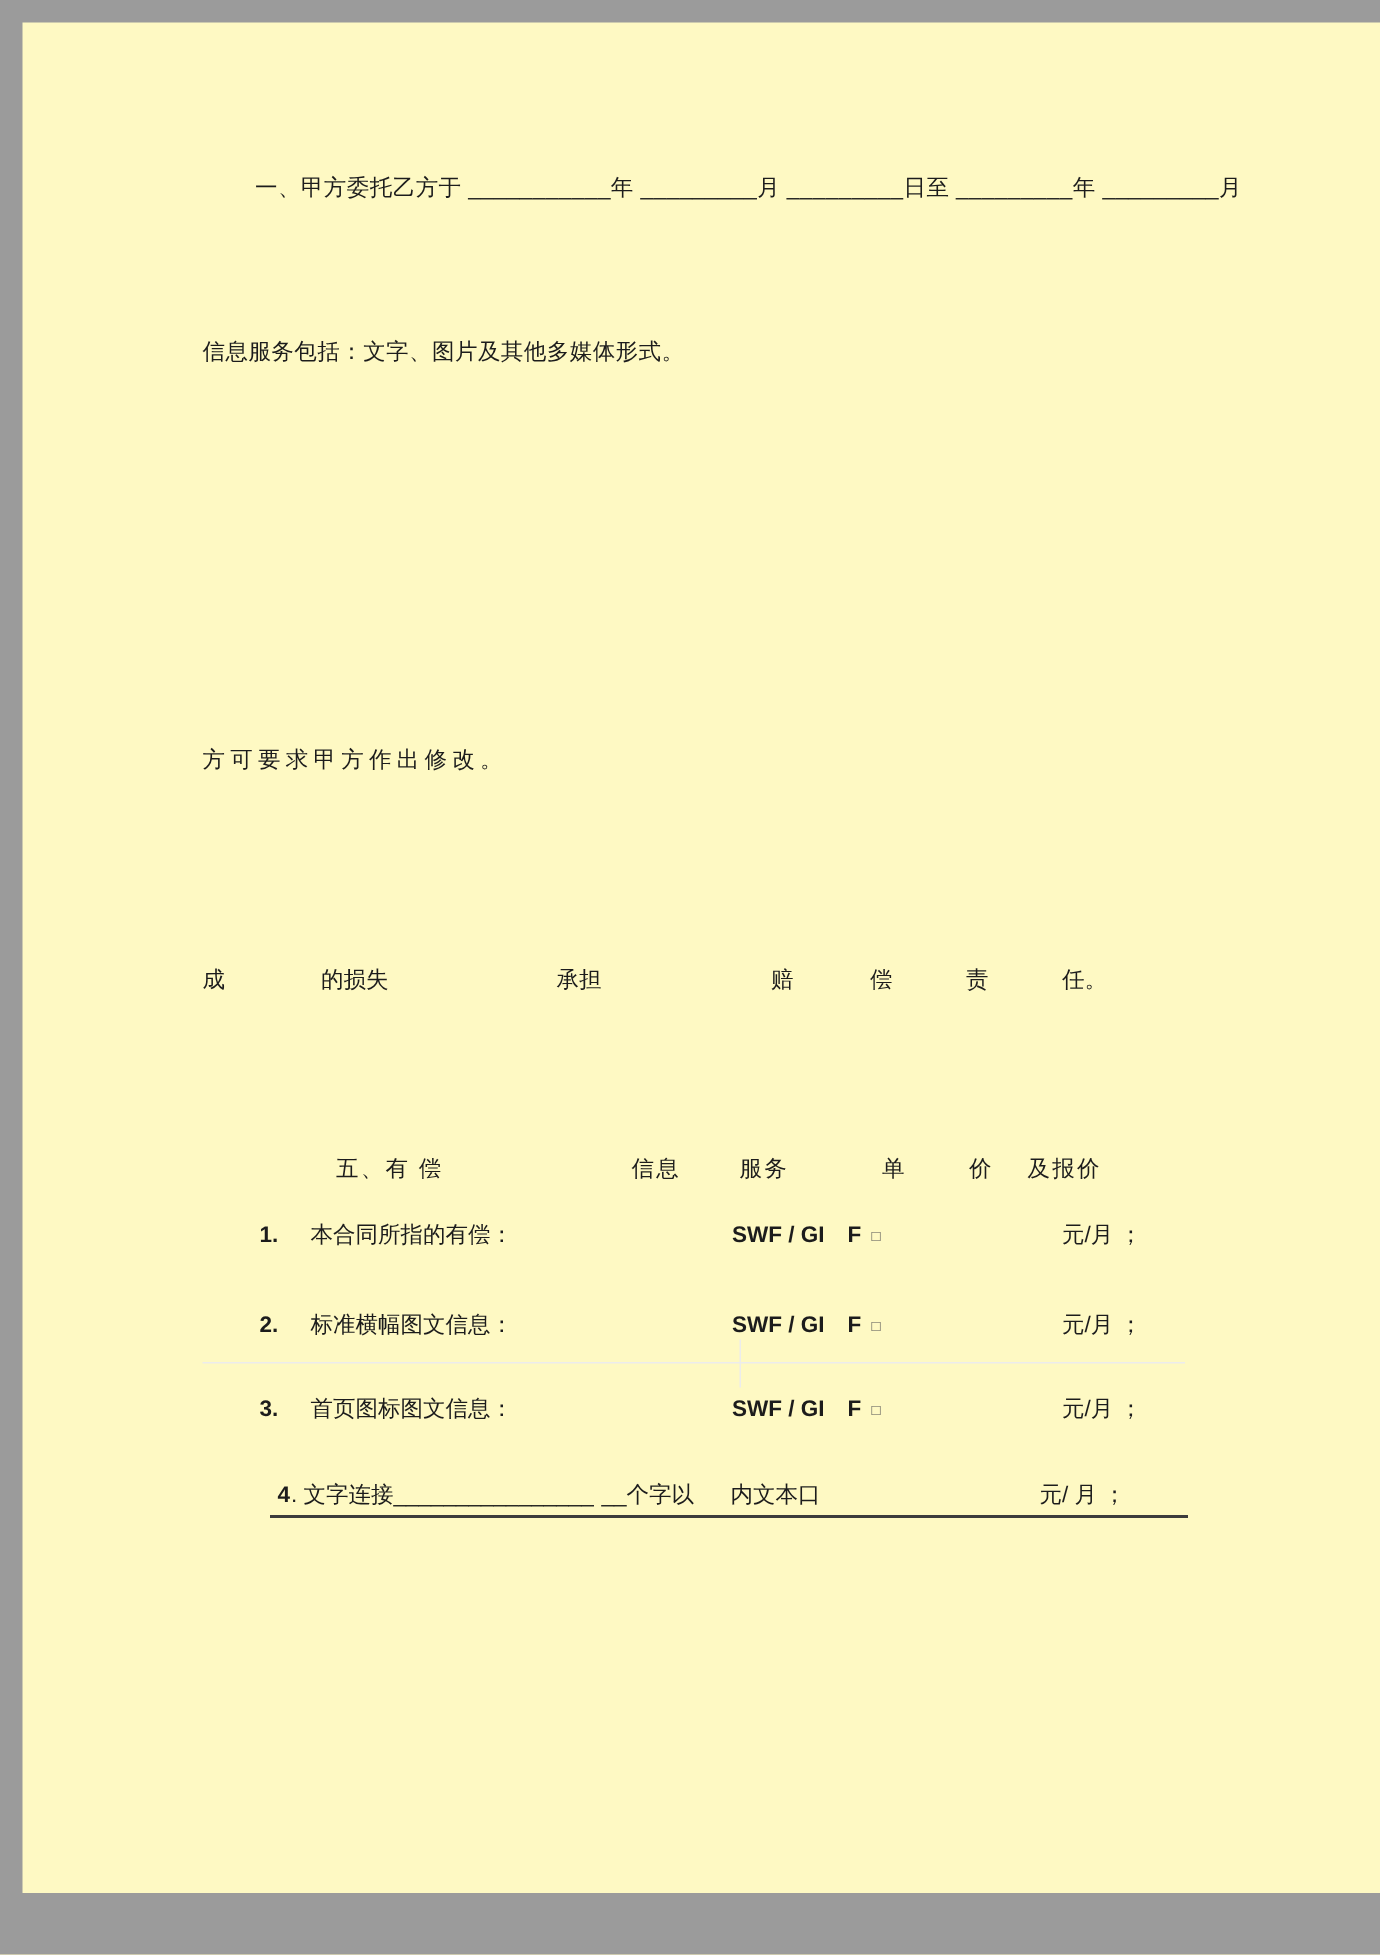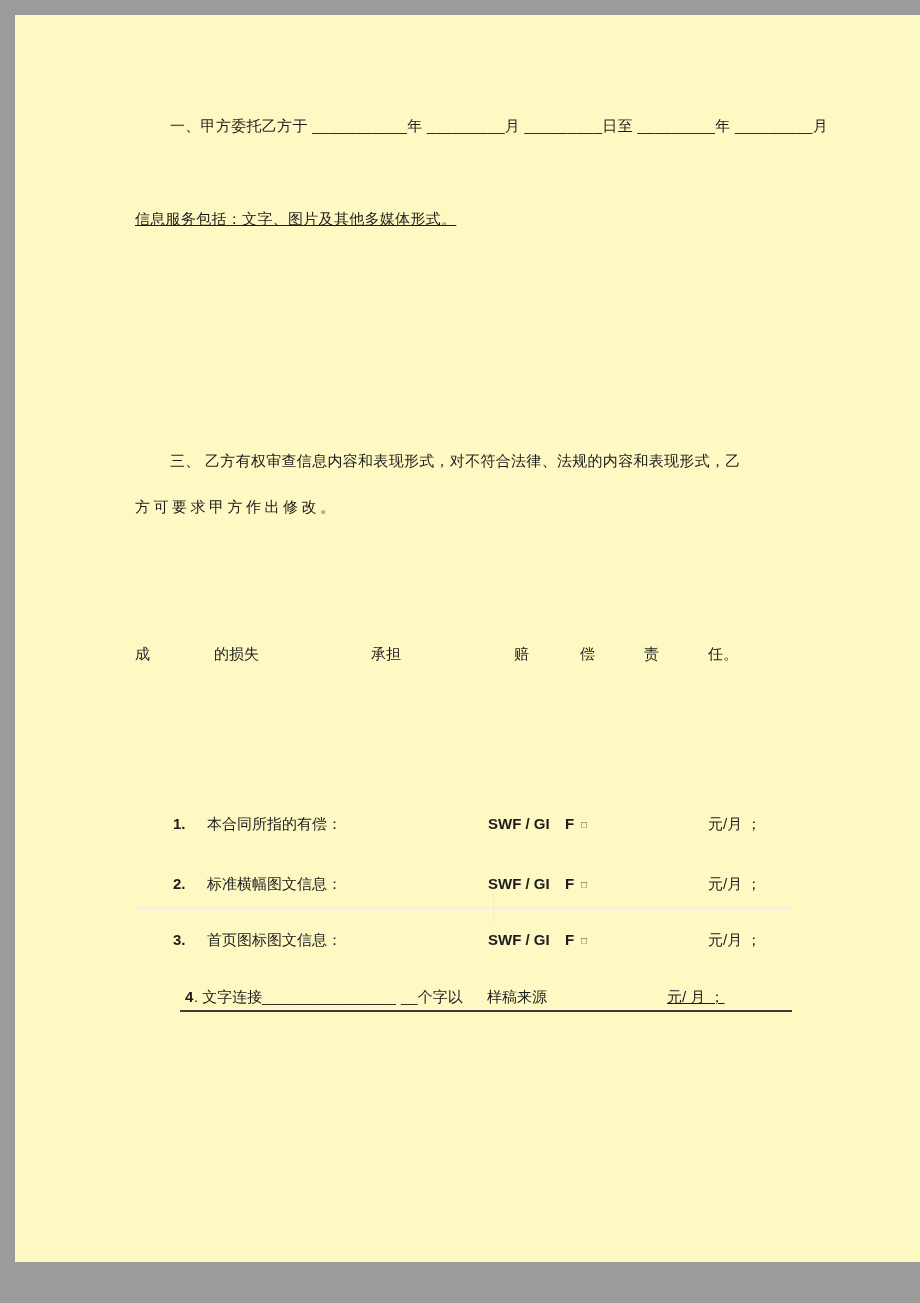--- a/index.html
+++ b/index.html
@@ -28,21 +28,21 @@
   .line {
     position: absolute;
     white-space: pre;
     letter-spacing: 0.3px;
   }
   .spread { letter-spacing: 3.5px; }
 
   
   .l1 { left: 155px; top: 103px; }
   .l2 { left: 120px; top: 150px; }
-  .l3 { left: 120px; top: 196px; text-decoration: underline; }
+  .l3 { left: 120px; top: 212px; }
   
   .l4 { left: 155px; top: 317px; }
   
   .l5 { left: 155px; top: 438px; }
   .l6 { left: 120px; top: 484px; }
   
   .l7 { left: 155px; top: 604px; }
   .l8 { left: 120px; top: 631px; width: 620px; height: 18px; position: absolute; }
   .l8 span { position: absolute; white-space: pre; }
   .l8 .s0 { left: 0px; }
@@ -76,21 +76,21 @@
   .rbox   { left: 446px; font-size: 10px; color: #555; top: 4px; }
   .rprice { left: 573px; }
 
   
   .r4 { position: absolute; left: 120px; top: 974px; width: 680px; height: 20px; }
   .r4 span { position: absolute; white-space: pre; }
   .r4 .n   { left: 50px; font-weight: bold; }
   .r4 .t   { left: 59px; text-align: right; }
   .r4 .c   { left: 266px; }
   .r4 .i   { left: 352px; }
-  .r4 .p   { left: 532px; text-decoration: underline; }
+  .r4 .p   { left: 558px; }
   .rule4 {
     position: absolute;
     left: 165px; top: 995px;
     width: 612px; height: 0;
     border-top: 2px solid #3c3c3c;
   }
 
   
   .r5 { left: 153px; top: 1040px; }
 
@@ -110,33 +110,40 @@
 </style>
 </head>
 <body>
 
 <div class="page">
 
   <div class="line l1">一、甲方委托乙方于 ___________年 _________月 _________日至 _________年 _________月</div>
   <div class="line l3">信息服务包括：文字、图片及其他多媒体形式。</div>
 
 
-  <div class="line l5">三、 乙方有权审查信息内容和表现形式，对不符合法律、法规的内容和表现形式，乙</div>
   <div class="line l6 spread">方可要求甲方作出修改。</div>
 
   <div class="l8">
     <span class="s0">成</span>
     <span class="s1">的损失</span>
     <span class="s2">承担</span>
     <span class="s3">赔</span>
     <span class="s4">偿</span>
     <span class="s5">责</span>
     <span class="s6">任。</span>
   </div>
 
+  <div class="hdr">
+    <span class="h0">五、有 偿</span>
+    <span class="h1">信息</span>
+    <span class="h2">服务</span>
+    <span class="h3">单</span>
+    <span class="h4">价</span>
+    <span class="h5">及报价</span>
+  </div>
 
   <div class="faint-h"></div>
   <div class="faint-v"></div>
 
   <div class="prow r1">
     <span class="rnum">1.</span>
     <span class="rlabel">本合同所指的有偿：</span>
     <span class="rswf">SWF / GI</span>
     <span class="rf">F</span>
     <span class="rbox">□</span>
@@ -156,19 +163,19 @@
     <span class="rswf">SWF / GI</span>
     <span class="rf">F</span>
     <span class="rbox">□</span>
     <span class="rprice">元/月 ；</span>
   </div>
 
   <div class="r4">
     <span class="n">4</span>
     <span class="t">. 文字连接________________</span>
     <span class="c">__个字以</span>
-    <span class="i">样稿来源</span>
+    <span class="i">内文本口</span>
     <span class="p">元/ 月 ；</span>
   </div>
   <div class="rule4"></div>
 
 
 </div>
 
 </body></html>

